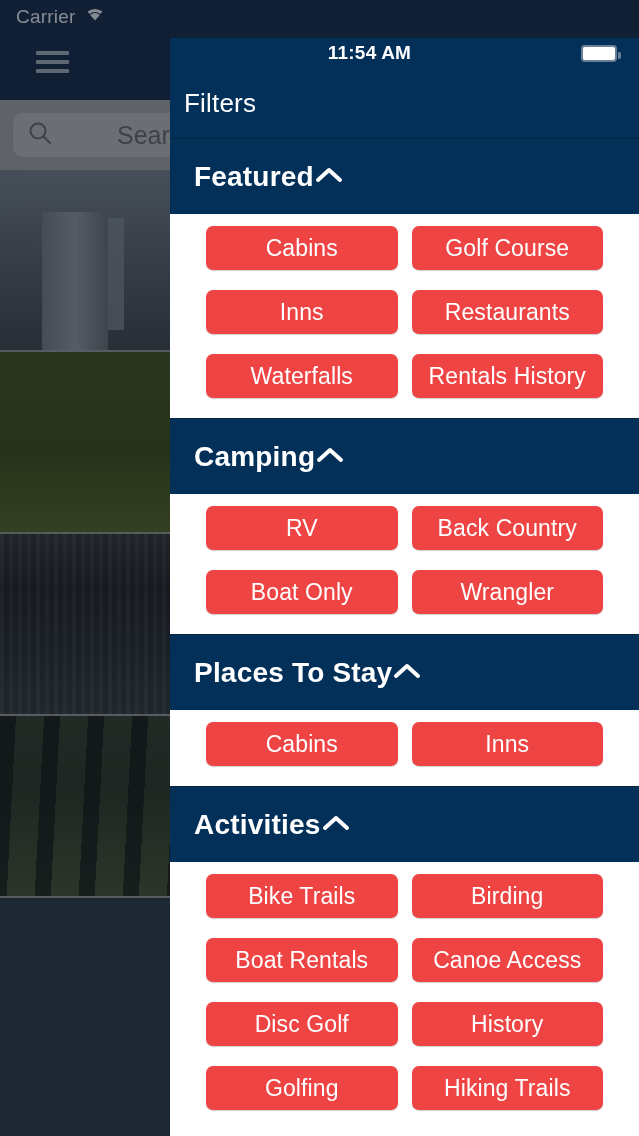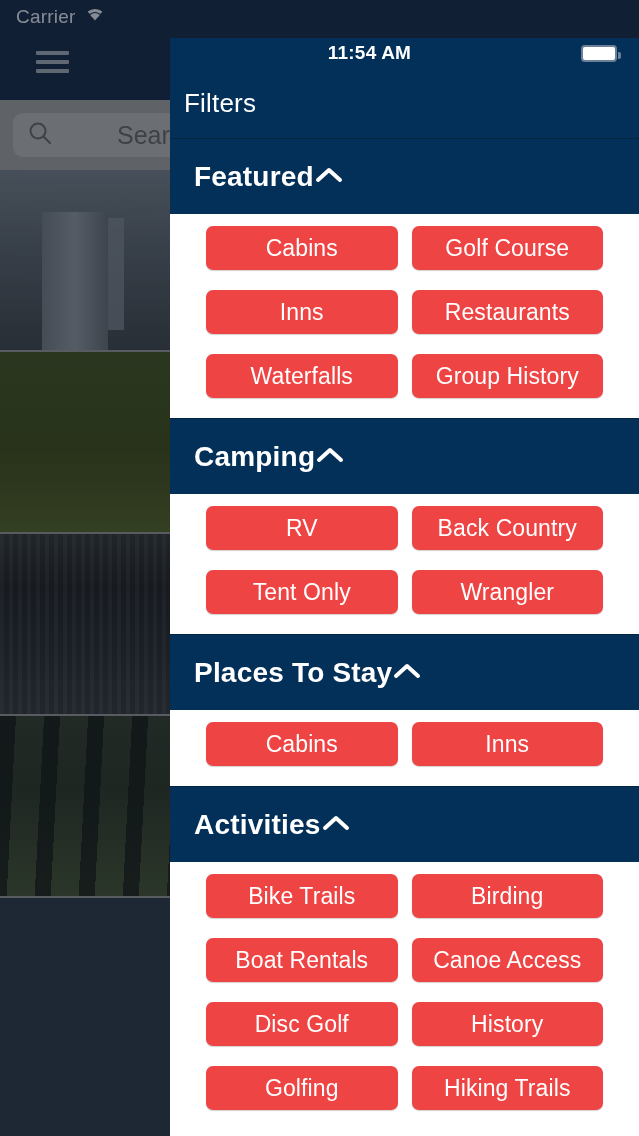--- a/index.html
+++ b/index.html
@@ -355,36 +355,36 @@
           <div class="chip-row">
             <button class="chip">Cabins</button>
             <button class="chip">Golf Course</button>
           </div>
           <div class="chip-row">
             <button class="chip">Inns</button>
             <button class="chip">Restaurants</button>
           </div>
           <div class="chip-row">
             <button class="chip">Waterfalls</button>
-            <button class="chip">Group History</button>
+            <button class="chip">Rentals History</button>
           </div>
         </div>
         <div class="section-header">
           <div class="section-title">Camping</div>
           <span class="chevron"><svg width="30" height="20" viewBox="0 0 30 20">
               <polyline points="4,15 15,5 26,15" fill="none" stroke="#ffffff" stroke-width="4" stroke-linecap="round" stroke-linejoin="round"></polyline>
             </svg></span>
         </div>
         <div class="section-body">
           <div class="chip-row">
             <button class="chip">RV</button>
             <button class="chip">Back Country</button>
           </div>
           <div class="chip-row">
-            <button class="chip">Tent Only</button>
+            <button class="chip">Boat Only</button>
             <button class="chip">Wrangler</button>
           </div>
         </div>
         <div class="section-header">
           <div class="section-title">Places To Stay</div>
           <span class="chevron"><svg width="30" height="20" viewBox="0 0 30 20">
               <polyline points="4,15 15,5 26,15" fill="none" stroke="#ffffff" stroke-width="4" stroke-linecap="round" stroke-linejoin="round"></polyline>
             </svg></span>
         </div>
         <div class="section-body">

